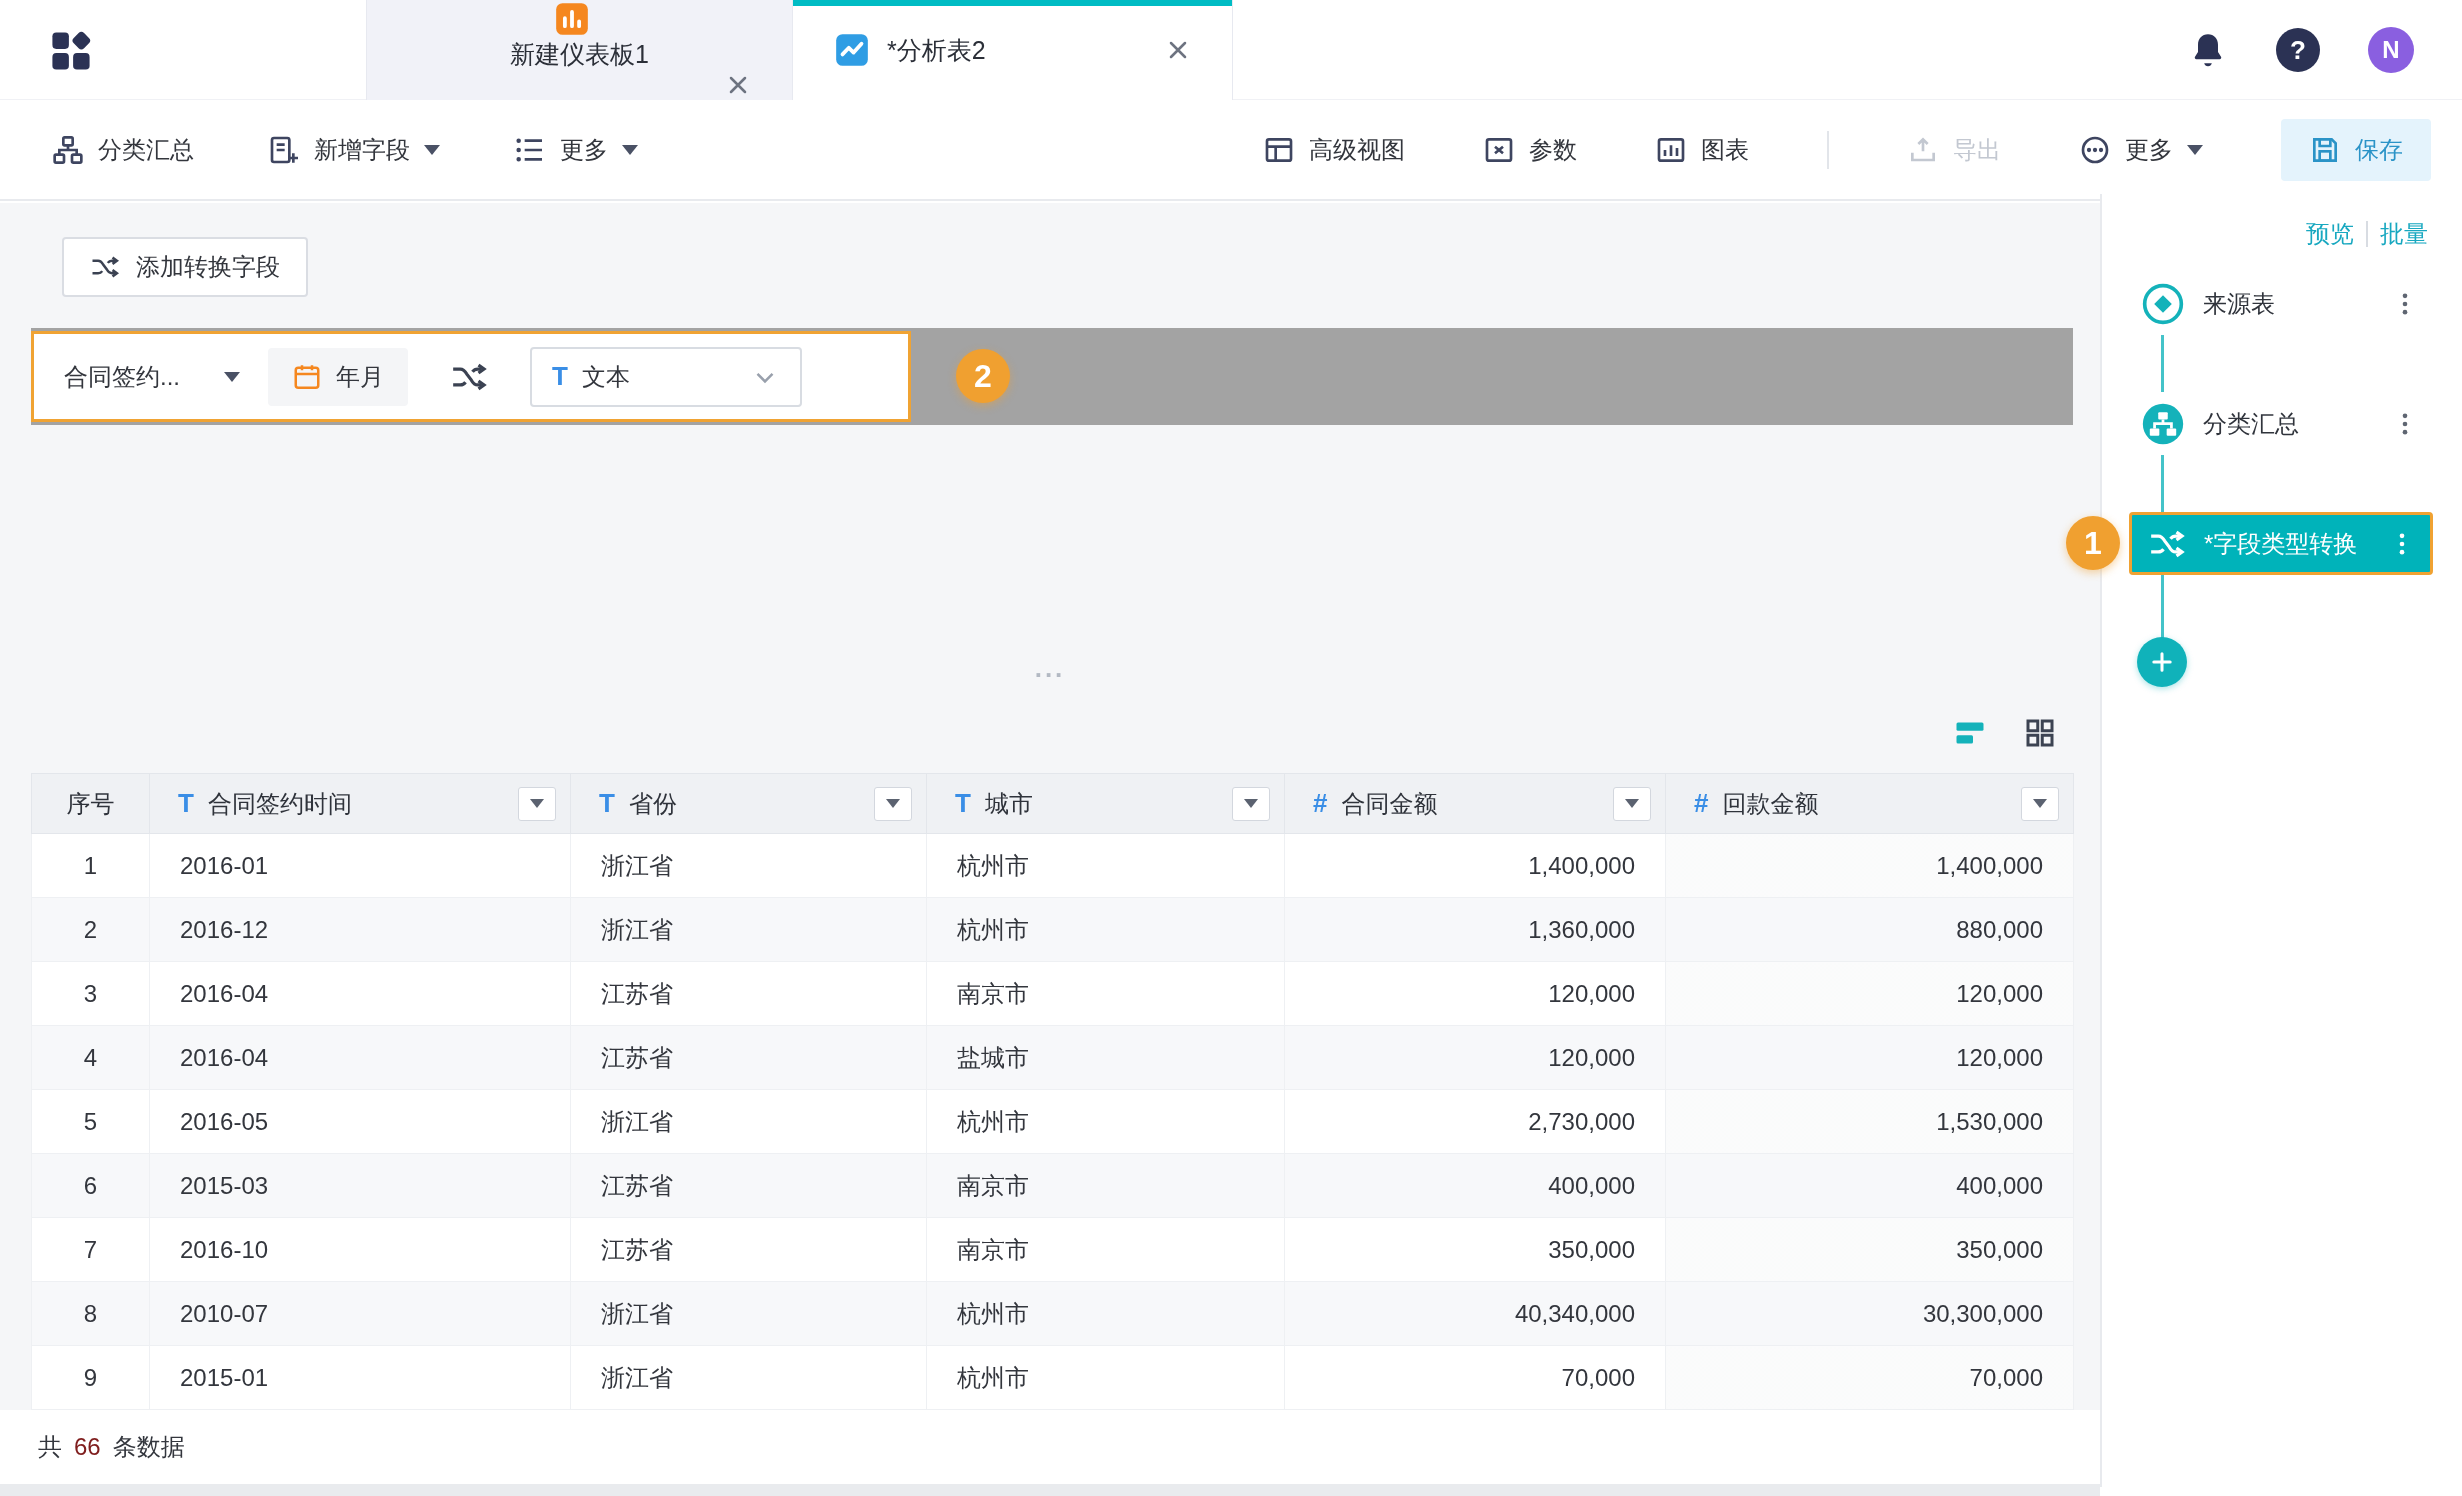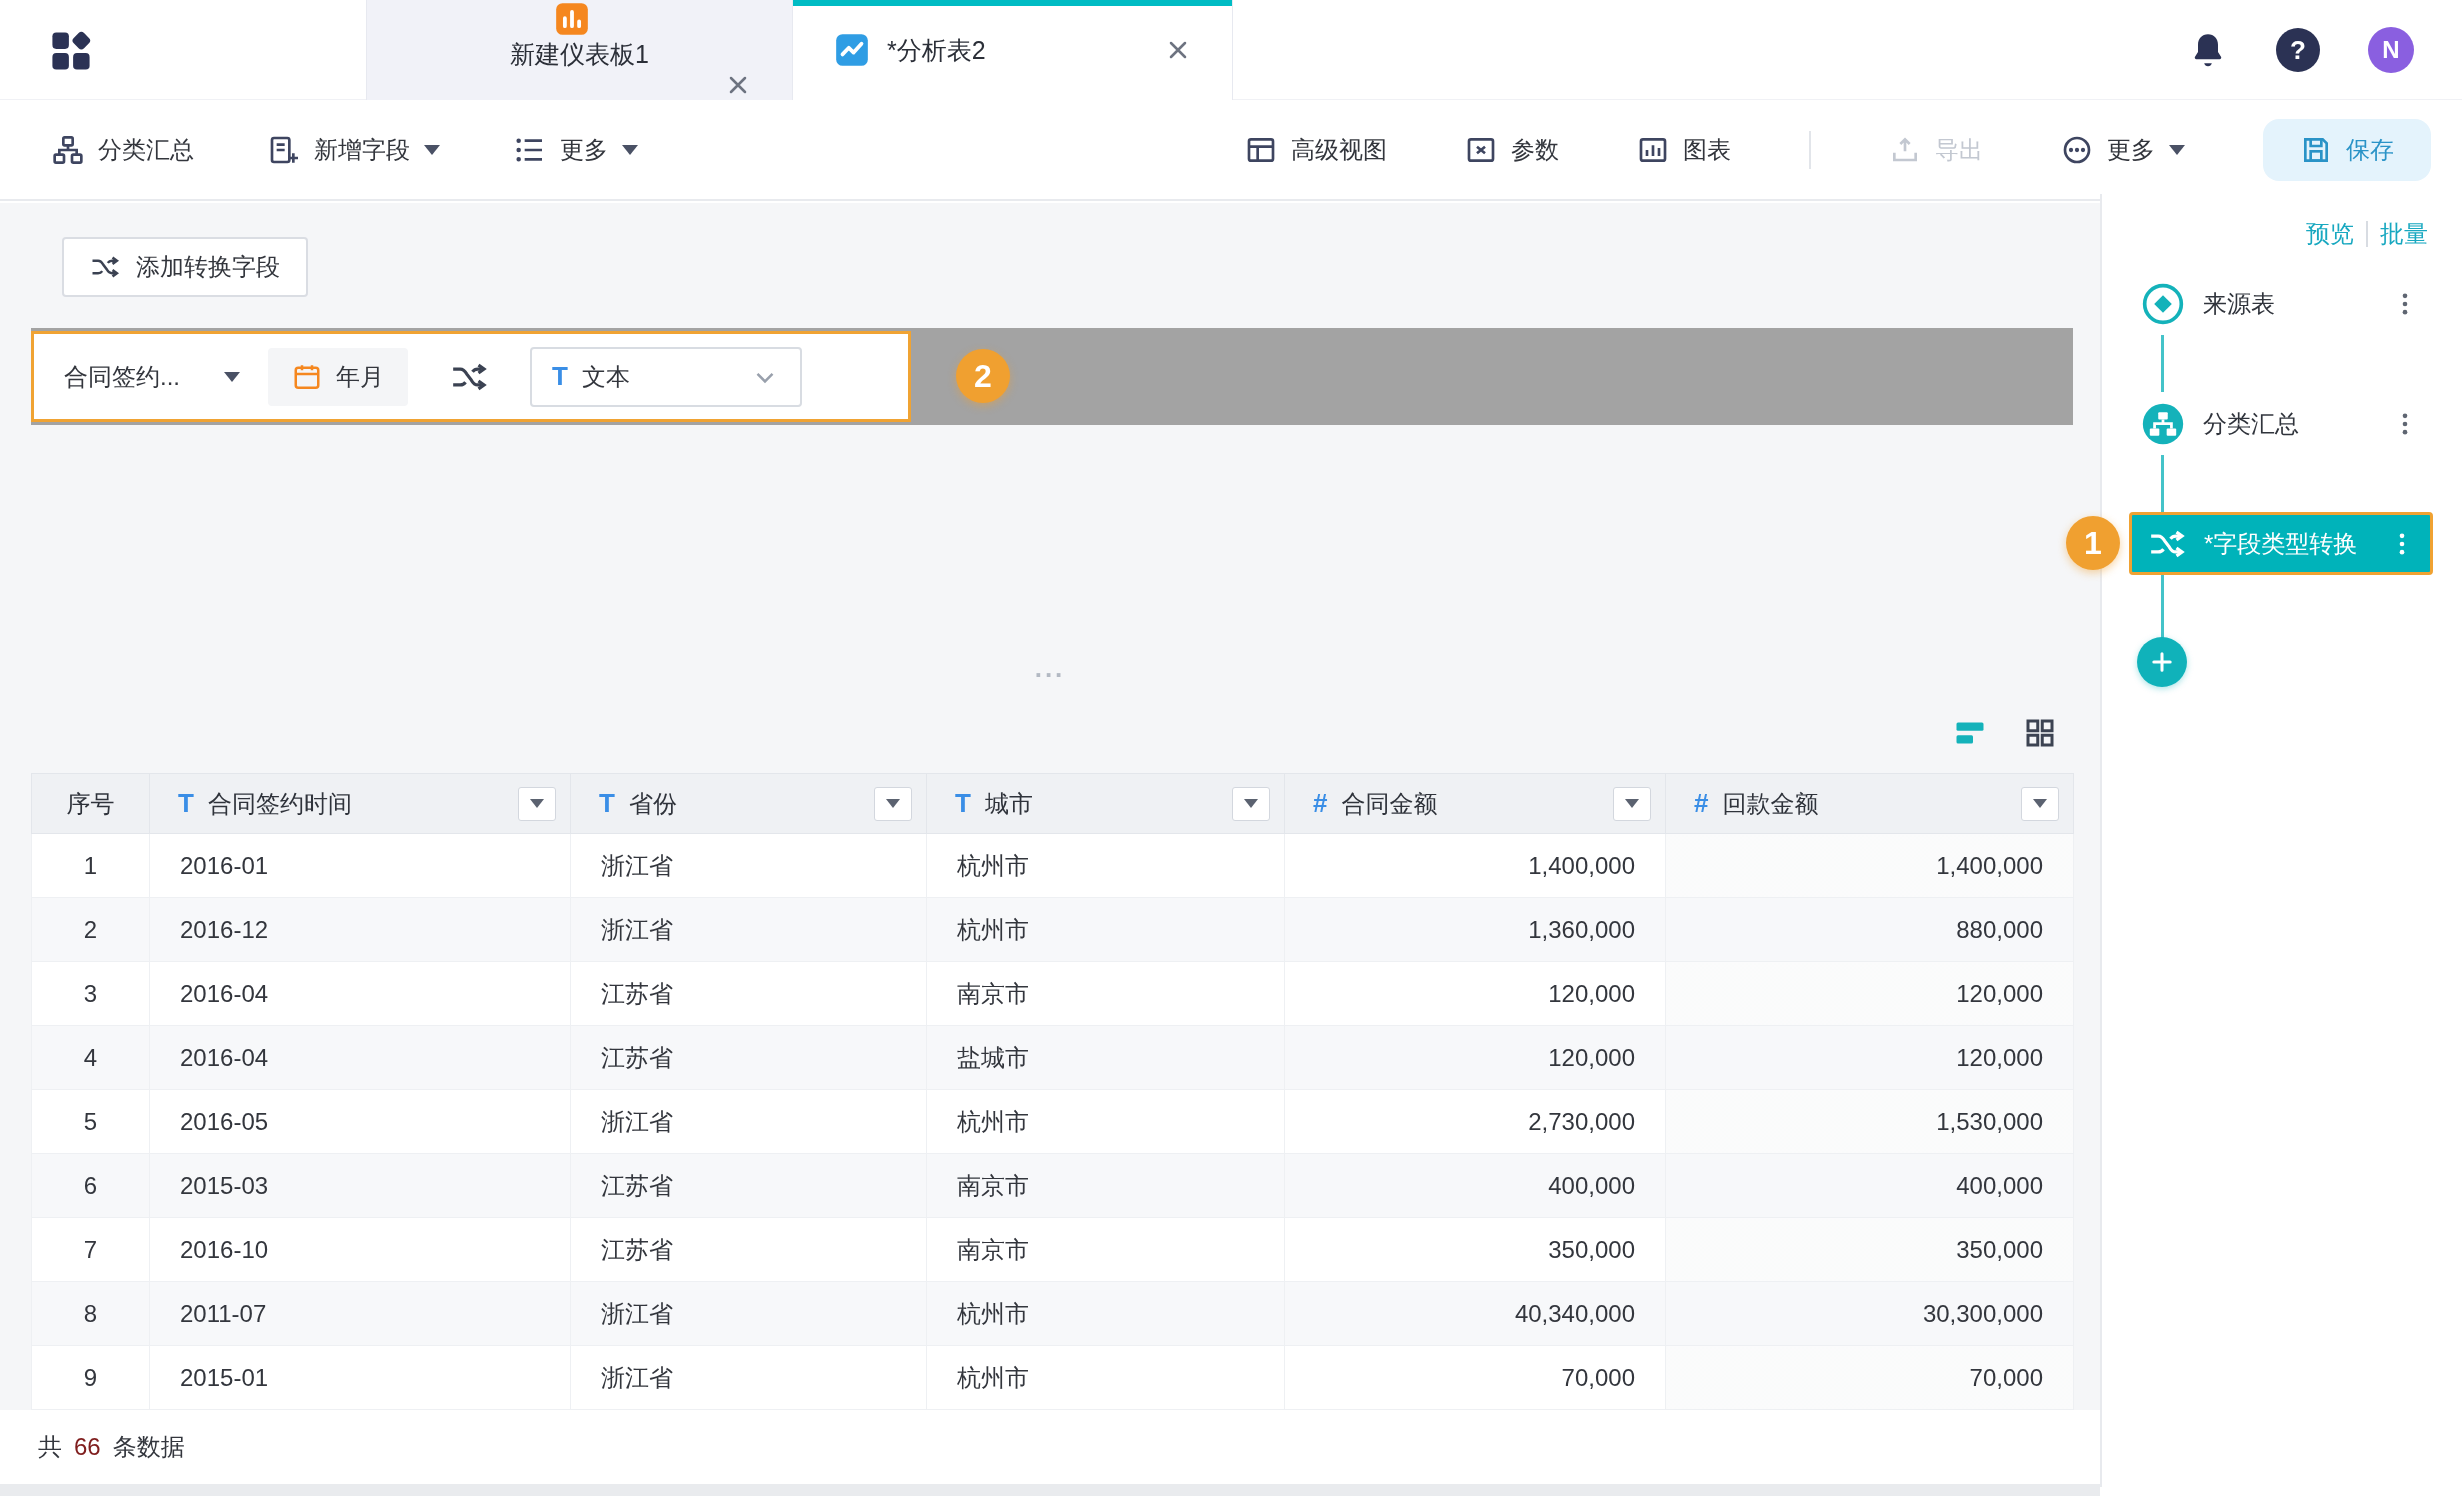--- a/index.html
+++ b/index.html
@@ -26,21 +26,21 @@
   
   .toolbar { position:absolute; top:101px; left:0; width:2462px; height:100px; background:#fff; border-bottom:2px solid #e8eaee; }
   .tb-left { position:absolute; left:52px; top:0; height:98px; display:flex; align-items:center; gap:74px; }
   .tb-right { position:absolute; right:31px; top:0; height:98px; display:flex; align-items:center; gap:78px; }
   .tb-item { display:flex; align-items:center; gap:14px; font-size:24px; color:#33363d; cursor:pointer; white-space:nowrap; }
   .tb-item .ticon { width:32px; height:32px; color:#3e4560; flex:0 0 auto; }
   .tb-item.disabled { color:#c3c8d1; cursor:default; }
   .tb-item.disabled .ticon { color:#c3c8d1; }
   .caret { width:0; height:0; border-left:8px solid transparent; border-right:8px solid transparent; border-top:10px solid #4a5165; }
   .tb-divider { width:2px; height:38px; background:#e2e5ea; }
-  .save-btn { display:flex; align-items:center; gap:14px; height:62px; padding:0 37px; background:#e4f3fc; border-radius:16px; color:#2a93c7; font-size:24px; cursor:pointer; }
+  .save-btn { display:flex; align-items:center; gap:14px; height:62px; padding:0 28px; background:#e4f3fc; border-radius:4px; color:#2a93c7; font-size:24px; cursor:pointer; }
   .save-btn .ticon { width:32px; height:32px; color:#2a93c7; }
 
   
   .main { position:absolute; top:203px; left:0; width:2100px; height:1293px; background:#f5f6f8; }
 
   .add-transform-btn { position:absolute; left:38px; top:34px; height:60px; padding:0 26px; background:#fff; border:2px solid #dadde3; border-radius:4px; display:flex; align-items:center; gap:16px; font-size:24px; color:#33363d; cursor:pointer;margin-left:24px; }
   .add-transform-btn .ticon { width:30px; height:30px; color:#3b4252; }
 
   .transform-band { position:absolute; left:31px; top:125px; width:2042px; height:97px; background:#a3a3a3; }
   .transform-box { position:absolute; left:0; top:3px; width:880px; height:91px; border:3px solid #f0a333; background:#fff; display:flex; align-items:center; padding:0 18px; }
@@ -441,21 +441,21 @@
         <tr>
           <td class="idx">7</td>
           <td>2016-10</td>
           <td>江苏省</td>
           <td>南京市</td>
           <td class="num">350,000</td>
           <td class="num">350,000</td>
         </tr>
         <tr>
           <td class="idx">8</td>
-          <td>2011-07</td>
+          <td>2010-07</td>
           <td>浙江省</td>
           <td>杭州市</td>
           <td class="num">40,340,000</td>
           <td class="num">30,300,000</td>
         </tr>
         <tr>
           <td class="idx">9</td>
           <td>2015-01</td>
           <td>浙江省</td>
           <td>杭州市</td>

